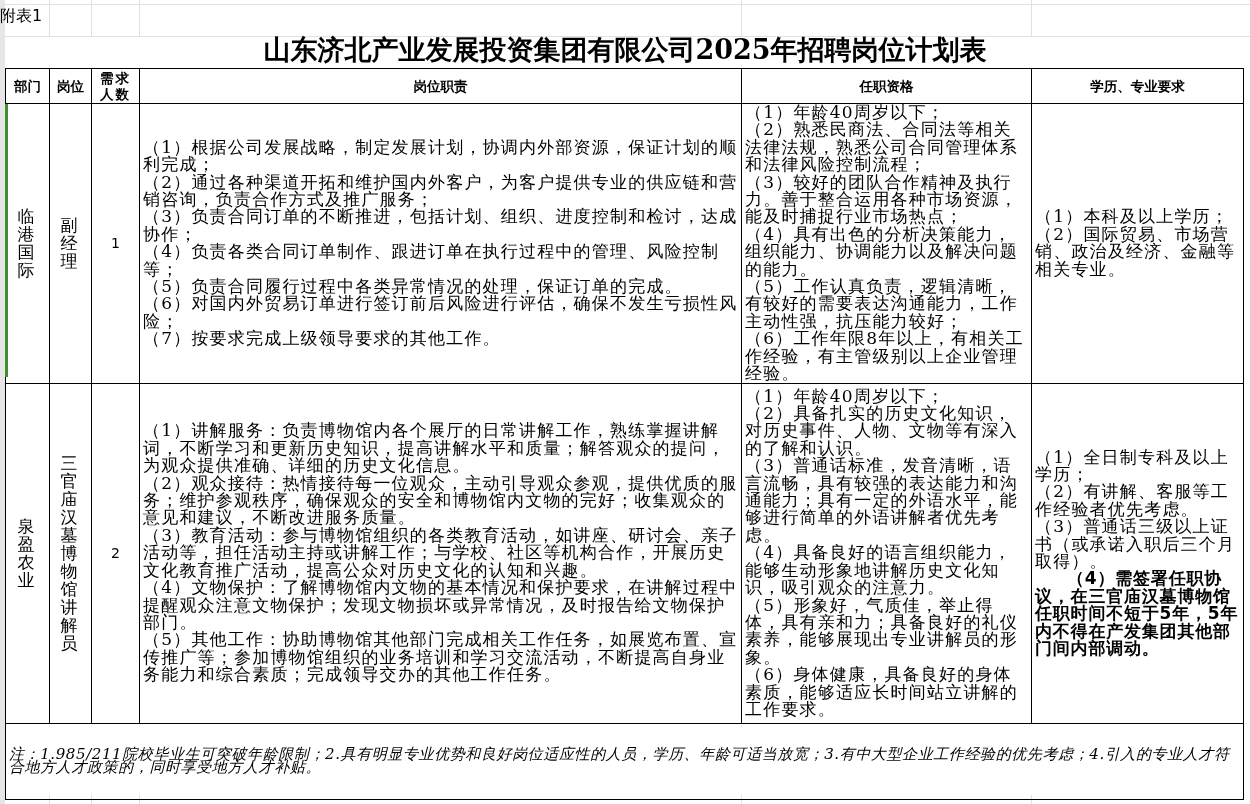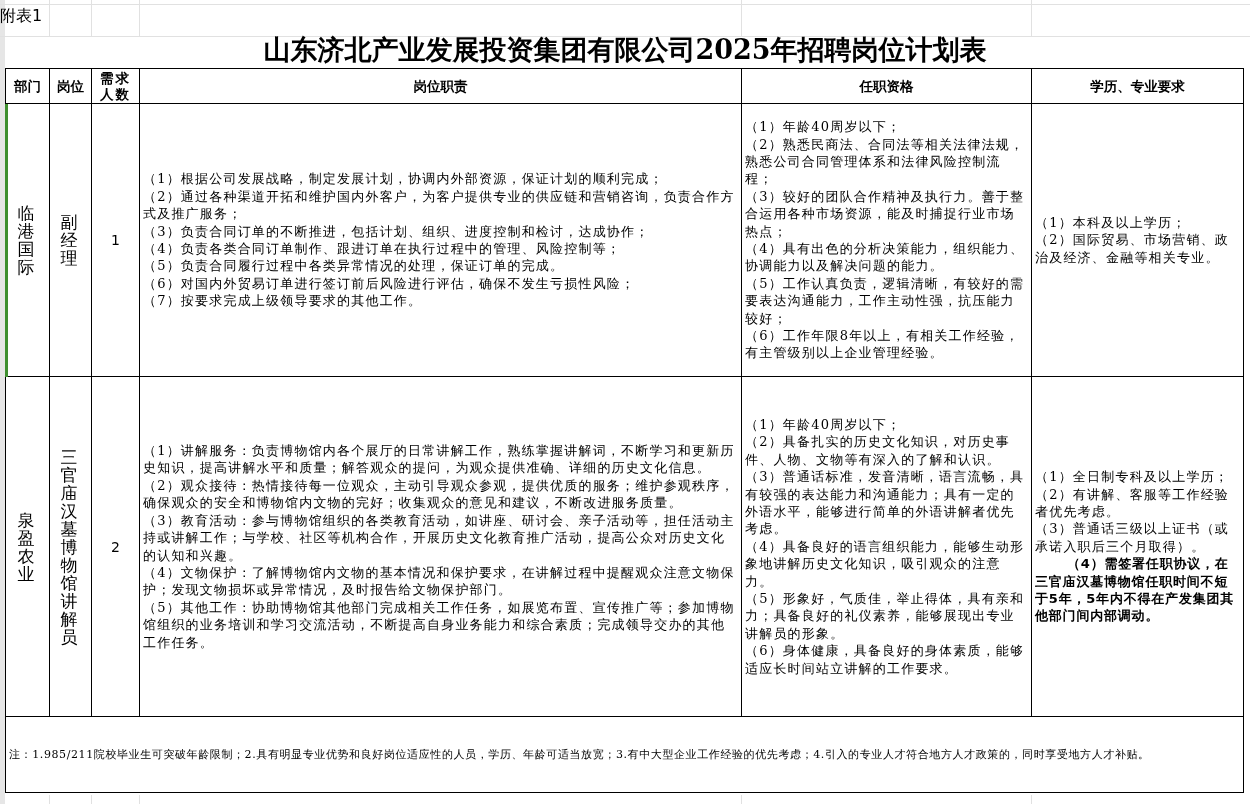--- a/index.html
+++ b/index.html
@@ -8,27 +8,27 @@
   .sheet { position:absolute; left:0; top:0; width:1250px; height:804px; background:#fff; }
   .gridline-v { position:absolute; top:0; width:1px; background:#e1e1e1; }
   .gridline-h { position:absolute; left:0; height:1px; background:#e1e1e1; }
   .left-gutter { position:absolute; left:0; top:0; width:5px; height:804px; background:#e6e6e6; }
   .annex { position:absolute; left:0; top:6px; font-family:"DejaVu Sans", sans-serif; font-size:16px; }
   .title { position:absolute; left:0; top:32px; width:1250px; text-align:center;
            font-family:"DejaVu Serif", serif; font-weight:bold; font-size:27px; letter-spacing:0px; }
   table.main { position:absolute; left:5px; top:68px; border-collapse:collapse; table-layout:fixed; }
   table.main td, table.main th { border:1.5px solid #000; padding:0 3px; vertical-align:middle; }
   table.main th { font-family:"DejaVu Sans", sans-serif; font-weight:bold; font-size:13.5px; text-align:center; height:34px; line-height:16px; }
-  .cell-text { font-size:13px; line-height:17.4px; letter-spacing:1.2px; white-space:pre-line; }
+  .cell-text { font-size:17px; line-height:17.4px; letter-spacing:1.2px; white-space:pre-line; }
   .small-center { font-size:17px; line-height:18px; letter-spacing:3px; text-align:center; }
   .num { font-family:"DejaVu Sans", sans-serif; font-size:14px; text-align:center; }
   .bold-line { font-weight:bold; font-family:"DejaVu Sans", sans-serif; letter-spacing:0.8px;margin-left:32px; }
   .green-bar { position:absolute; left:5px; top:104px; width:3px; height:273px; background:#3f8f2f; }
   .note-row td { border:1.5px solid #000; }
-  .note { font-size:11px; line-height:13px; letter-spacing:0.6px; padding:0 4px; }
+  .note { font-size:15px; line-height:13px; letter-spacing:0.6px; padding:0 4px;font-style:italic; }
 </style>
 </head>
 <body>
 
 <div class="sheet">
   <div class="left-gutter"></div>
 
   <div class="gridline-h" style="top:4px;width:1250px;"></div>
   <div class="gridline-h" style="top:36px;width:1250px;"></div>
   <div class="gridline-v" style="left:49px;height:36px;"></div>

